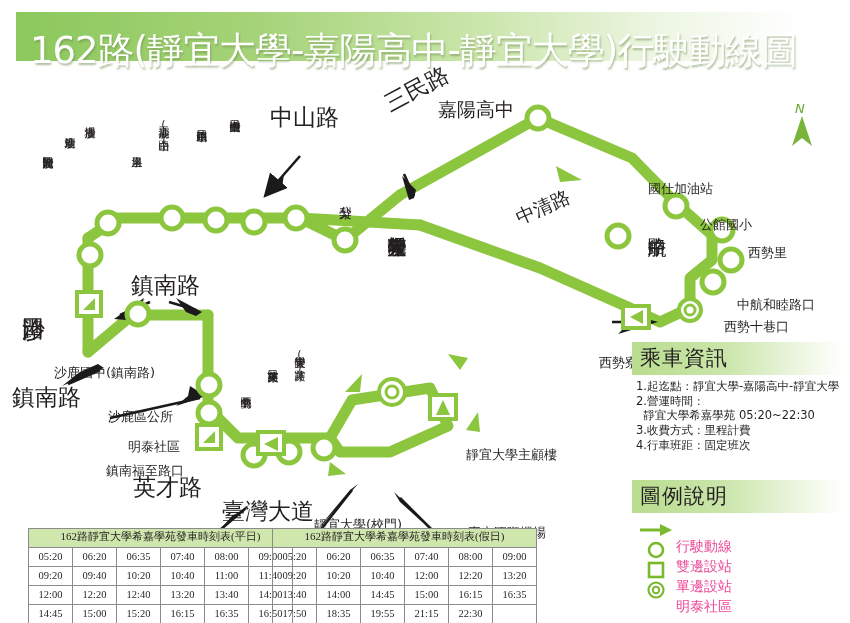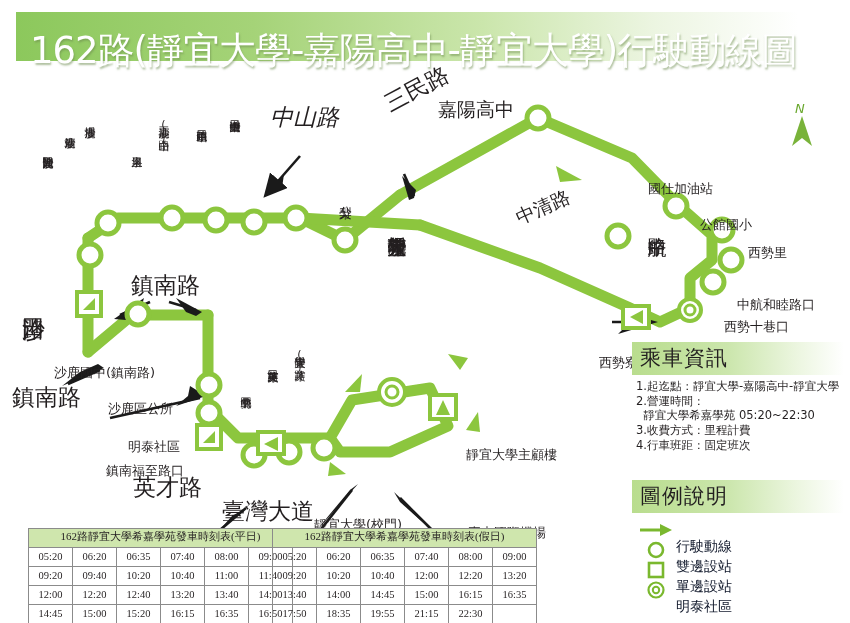--- a/index.html
+++ b/index.html
@@ -38,21 +38,21 @@
 
   
   .panel{position:absolute;}
   .panel-head{
     background:linear-gradient(to right,#b9dd8e 0%,#cbe6ac 45%,#ecf6e0 78%,#ffffff 100%);
     font-size:21px;color:#231f20;padding:2px 6px 3px 8px;letter-spacing:1px;
   }
   .panel-body{font-size:11.5px;color:#231f20;padding:4px 2px 0 4px;line-height:1.28;}
   .legend-row{display:flex;align-items:center;height:20px;}
   .legend-ico{width:40px;display:flex;align-items:center;justify-content:center;}
-  .legend-txt{font-size:14px;color:#0f172a;margin-top:33px;}
+  .legend-txt{font-size:14px;color:#ec4899;margin-top:33px;}
 
   
   .tt{position:absolute;border-collapse:collapse;}
   .tt td,.tt th{border:1px solid #8b8b8b;font-size:10.5px;color:#231f20;
     text-align:center;padding:1px 0 2px;font-weight:normal;
     font-family:"Liberation Serif","DejaVu Serif",serif;}
   .tt th{background:#cfe6ad;font-size:11px;padding:0 0 3px;}
   .tt td.t{width:43px;height:15px;}
 </style>
 </head>
@@ -99,21 +99,21 @@
             <path d="M0,0 L7,3.5 L0,7 Z" fill="#7ab82e"></path>
           </marker>
       </defs>
     </svg>
 
     <div class="lab" style="left:795px;top:32px;color:#6aa82e;font-size:13px;font-style:italic;">N</div>
     <svg style="position:absolute;left:790px;top:46px" width="26" height="32">
       <path d="M12,0 L22,30 L12,22 L2,30 Z" fill="#79b33a"></path>
     </svg>
 
-    <div class="lab xl" style="left:270px;top:36px;font-style:italic;">中山路</div>
+    <div class="lab xl" style="left:270px;top:36px;">中山路</div>
     <div class="lab xl" style="left:381px;top:25px;transform:rotate(-28deg);transform-origin:left top;">三民路</div>
     <div class="lab lg" style="left:513px;top:140px;transform:rotate(-24deg);transform-origin:left top;">中清路</div>
     <div class="lab lg vert" style="left:648px;top:152px;height:78px;">中航路</div>
     <div class="lab xl" style="left:131px;top:204px;">鎮南路</div>
     <div class="lab xl" style="left:12px;top:316px;">鎮南路</div>
     <div class="lab xl vert" style="left:22px;top:230px;height:84px;">沙田路</div>
     <div class="lab xl" style="left:133px;top:406px;">英才路</div>
     <div class="lab xl" style="left:222px;top:430px;">臺灣大道</div>
 
     <svg style="position:absolute;left:0;top:0" width="850" height="553">
@@ -214,21 +214,21 @@
     <div class="lab md" style="left:599px;top:258px;">西勢寮</div>
     <div class="lab md vert" style="left:339px;top:98px;height:34px;">梨分</div>
     <div class="lab sm vert" style="left:229px;top:42px;height:98px;">中山臺灣大道口</div>
     <div class="lab sm vert" style="left:196px;top:52px;height:92px;">中山鎮政路口</div>
     <div class="lab sm vert" style="left:158px;top:48px;height:96px;">沙鹿高工(中山路)</div>
     <div class="lab sm vert" style="left:131px;top:78px;height:62px;">洛泉里</div>
     <div class="lab sm vert" style="left:84px;top:48px;height:98px;">沙鹿市場</div>
     <div class="lab sm vert" style="left:64px;top:58px;height:98px;">沙鹿車站</div>
     <div class="lab sm vert" style="left:42px;top:78px;height:110px;">沙鹿光田醫院</div>
     <div class="lab md" style="left:54px;top:268px;">沙鹿國中(鎮南路)</div>
-    <div class="lab md" style="left:108px;top:304px;">沙鹿區公所</div>
+    <div class="lab md" style="left:108px;top:312px;">沙鹿區公所</div>
     <div class="lab md" style="left:128px;top:342px;">明泰社區</div>
     <div class="lab md" style="left:106px;top:366px;">鎮南福至路口</div>
     <div class="lab sm vert" style="left:240px;top:318px;height:48px;">北勢國中</div>
     <div class="lab sm vert" style="left:267px;top:292px;height:74px;">英才東英路口</div>
     <div class="lab sm vert" style="left:294px;top:278px;height:92px;">靜宜大學(英才路)</div>
     <div class="lab lg vert" style="left:388px;top:152px;height:160px;">靜宜大學希嘉學苑</div>
     <div class="lab md" style="left:466px;top:350px;text-align:center;">靜宜大學主顧樓</div>
     <div class="lab md" style="left:314px;top:420px;">靜宜大學(校門)</div>
     <div class="lab md" style="left:468px;top:428px;">臺中國際機場</div>
 

